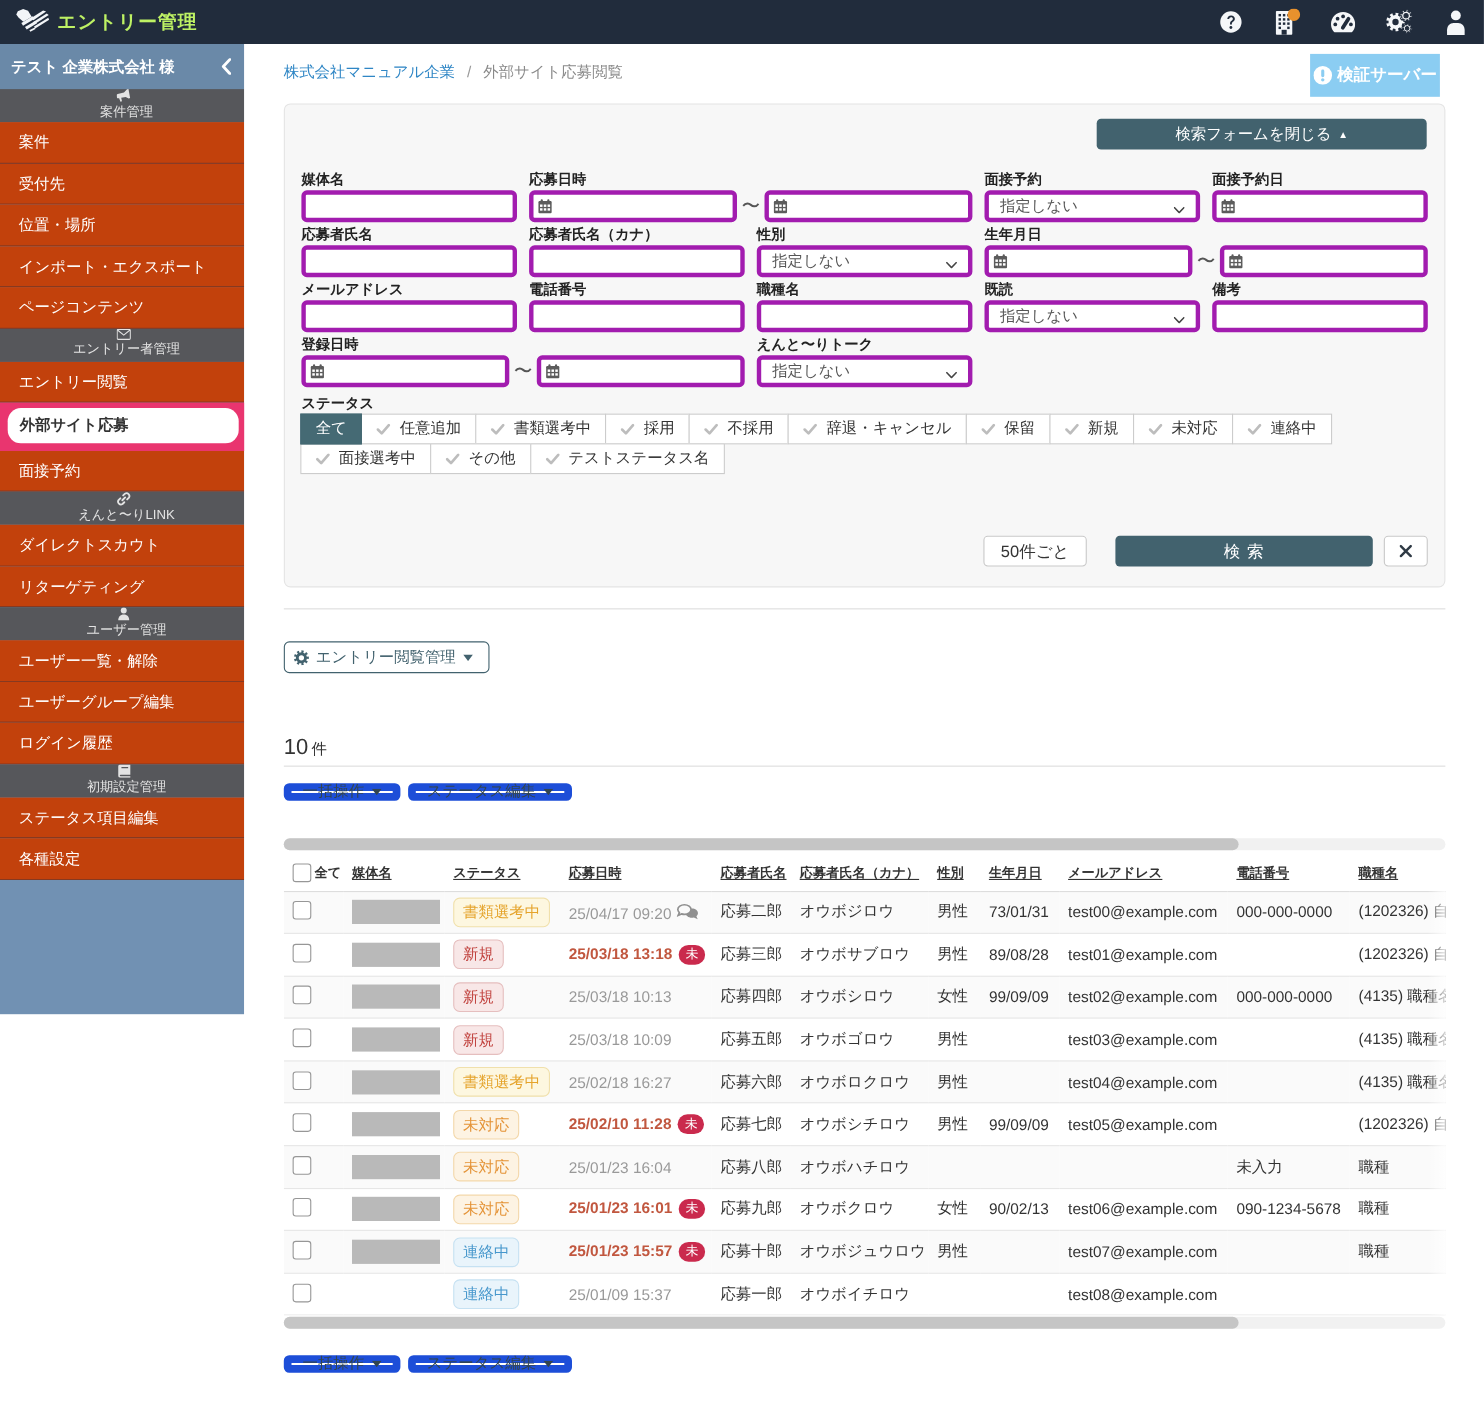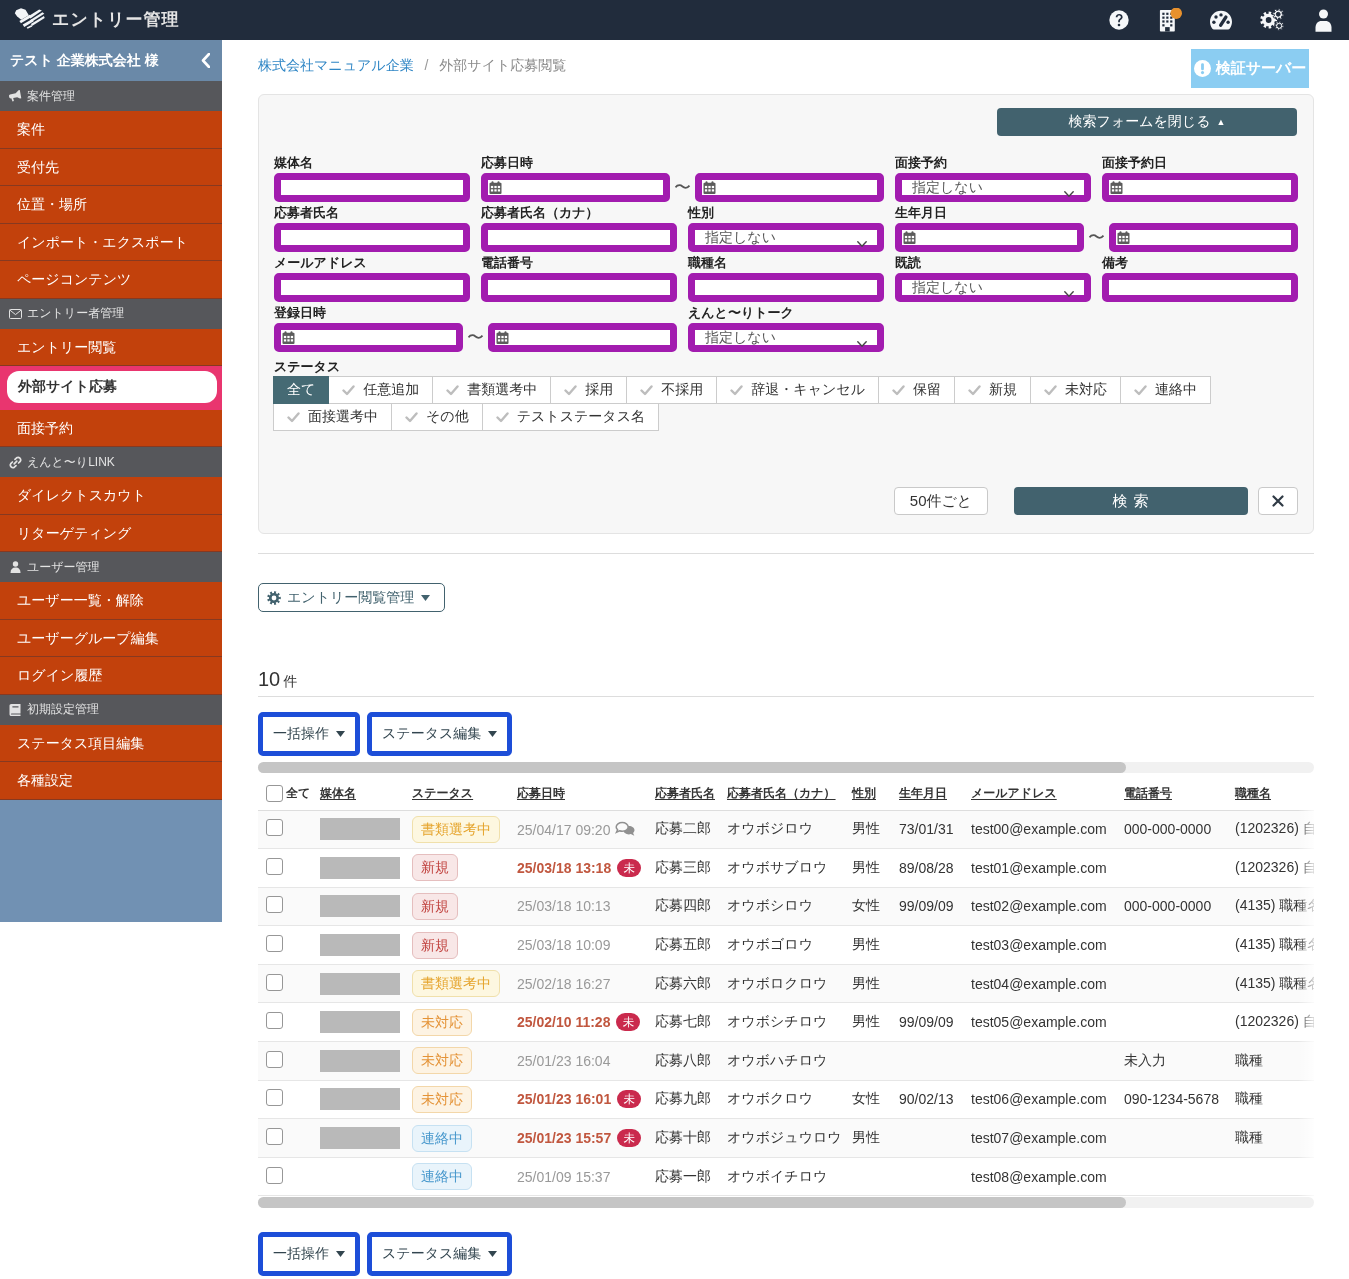--- a/index.html
+++ b/index.html
@@ -3,29 +3,29 @@
 <meta charset="utf-8">
 <style>
 * { margin:0; padding:0; box-sizing:border-box; }
 html,body { width:1349px; height:1279px; }
 body { font-family:"Liberation Sans",sans-serif; background:#fff; color:#333; position:relative; overflow:hidden; }
 svg { display:block; }
 
 
 .topbar { position:absolute; left:0; top:0; width:1349px; height:40px; background:#212c3c; display:flex; align-items:center; }
 .logo { position:absolute; left:14px; top:7px; }
-.app-title { position:absolute; left:52px; top:0; line-height:40px; color:#e5e5e5; font-size:17px; font-weight:600; letter-spacing:1px; }
+.app-title { position:absolute; left:52px; top:0; line-height:40px; color:#bef264; font-size:17px; font-weight:600; letter-spacing:1px; }
 .top-icons { position:absolute; right:0; top:0; height:40px; display:flex; align-items:center; padding-right:14px; }
 .top-icon { width:24px; height:40px; display:flex; align-items:center; justify-content:center; margin-left:27px; cursor:pointer; position:relative; }
 
 
 .sidebar { position:absolute; left:0; top:40px; width:222px; height:882px; background:#7191b3; }
 .side-head { height:41px; background:#6a89a8; color:#fff; font-size:14px; font-weight:700; display:flex; align-items:center; padding:0 12px 0 10px; }
 .side-head .sh-label { flex:1; }
-.side-section { height:30px; background:#56575b; color:#e3e3e3; font-size:12px; display:flex; align-items:center; padding-left:8px; }
+.side-section { height:30px; background:#56575b; color:#e3e3e3; font-size:12px; display:flex; align-items:center; padding-left:8px;flex-direction:column; }
 .side-section .sec-icon { width:14px; margin-right:5px; display:flex; justify-content:center; }
 .side-item { height:37.5px; line-height:36.5px; background:#c2410c; color:#fff; font-size:14px; padding-left:17px; border-bottom:1px solid rgba(24,44,74,.35); cursor:pointer; white-space:nowrap; }
 .side-item-selected { height:43.5px; background:#e9356f; padding:5px 8px 7px 7px; width:225px; cursor:pointer; }
 .side-item-selected .inner { background:#fff; height:31.5px; line-height:31.5px; color:#333; font-size:14px; font-weight:700; padding-left:11px; border-radius:12px; }
 
 
 .main { position:absolute; left:222px; top:40px; width:1127px; height:1239px; background:#fff; }
 .breadcrumb { position:absolute; left:36px; top:17px; font-size:14px; }
 .breadcrumb .bc-link { color:#2f86c5; text-decoration:none; cursor:pointer; }
 .breadcrumb .bc-sep { color:#999; margin:0 7px; }
@@ -34,21 +34,21 @@
 .env-badge svg { margin-right:5px; }
 
 
 .panel { position:absolute; left:36px; top:54px; width:1056px; height:440px; background:#f7f7f7; border:1px solid #e4e4e4; border-radius:6px; }
 .close-form-btn { position:absolute; right:16px; top:13px; width:300px; height:28px; background:#42626e; border:none; border-radius:4px; color:#fff; font-size:14px; font-family:inherit; display:flex; align-items:center; justify-content:center; cursor:pointer; }
 .close-form-btn .tri { font-size:9px; margin-left:6px; }
 .form-grid { position:absolute; left:15px; top:61px; width:1024px; display:grid; grid-template-columns:repeat(5,196px); column-gap:11px; row-gap:4px; }
 .fld { }
 .fld.span2 { grid-column:span 2; }
 .fld label { display:block; font-size:13px; font-weight:700; color:#222; line-height:13px; margin-bottom:4px; }
-.inp, .sel, .dinp { height:29px; width:100%; border:7px solid #a21caf; border-radius:5px; background:#fff; }
+.inp, .sel, .dinp { height:29px; width:100%; border:4px solid #a21caf; border-radius:5px; background:#fff; }
 .dwrap { position:relative; }
 .dwrap .dinp { padding-left:28px; }
 .dwrap svg { position:absolute; left:8px; top:8px; }
 .rangewrap { display:flex; align-items:center; }
 .rangewrap .dwrap { flex:1; }
 .rangewrap .tilde { width:25px; text-align:center; color:#555; font-size:17px; }
 .sel { position:relative; display:flex; align-items:center; padding-left:10px; color:#555; font-size:14px; cursor:pointer; }
 .sel svg { position:absolute; right:10px; top:11px; }
 .status-block { grid-column:span 5; margin-top:4px; }
 .status-block .st-label { font-size:13px; font-weight:700; color:#222; line-height:13px; margin-bottom:4px; }
@@ -65,21 +65,21 @@
 .hr1 { position:absolute; left:36px; top:513px; width:1056px; border-top:1px solid #ddd; }
 .manage-btn { position:absolute; left:36px; top:543px; height:29px; padding:0 8px; background:#fff; border:1px solid #42626e; border-radius:5px; color:#42626e; font-size:14px; font-family:inherit; display:flex; align-items:center; cursor:pointer; }
 .manage-btn svg { margin-right:6px; }
 .manage-btn .caret { margin-left:7px; }
 .result-count { position:absolute; left:36px; top:628px; font-size:20px; color:#333; }
 .result-count .unit { font-size:14px; margin-left:3px; }
 .hr2 { position:absolute; left:36px; top:656px; width:1056px; border-top:1px solid #ddd; }
 .btnrow { position:absolute; left:36px; display:flex; }
 .btnrow.top { top:672px; }
 .btnrow.bottom { top:1192px; }
-.ghost-btn { height:44px; background:#fff; border:5px solid #1d4ed8; border-radius:5px; color:#32454f; font-size:14px; font-family:inherit; display:flex; align-items:center; padding:0 10px; margin-right:7px; cursor:pointer; }
+.ghost-btn { height:16px; background:#fff; border:7px solid #1d4ed8; border-radius:5px; color:#32454f; font-size:14px; font-family:inherit; display:flex; align-items:center; padding:0 10px; margin-right:7px; cursor:pointer; }
 .ghost-btn .caret { margin-left:7px; }
 
 
 .table-zone { position:absolute; left:36px; top:715px; width:1056px; }
 .hscroll { height:11px; border-radius:6px; background:#f1f1f1; position:relative; }
 .hscroll .thumb { position:absolute; left:0; top:0; height:11px; width:868px; border-radius:6px; background:#c5c5c5; cursor:pointer; }
 .hscroll.hs-top { margin-top:7px; }
 .hscroll.hs-bottom { margin-top:1px; }
 .tablewrap { margin-top:4px; width:1056px; overflow:hidden; position:relative; }
 .tablewrap .fade { position:absolute; right:0; top:0; bottom:0; width:16px; background:linear-gradient(to right, rgba(255,255,255,0), rgba(255,255,255,.8)); pointer-events:none; }

